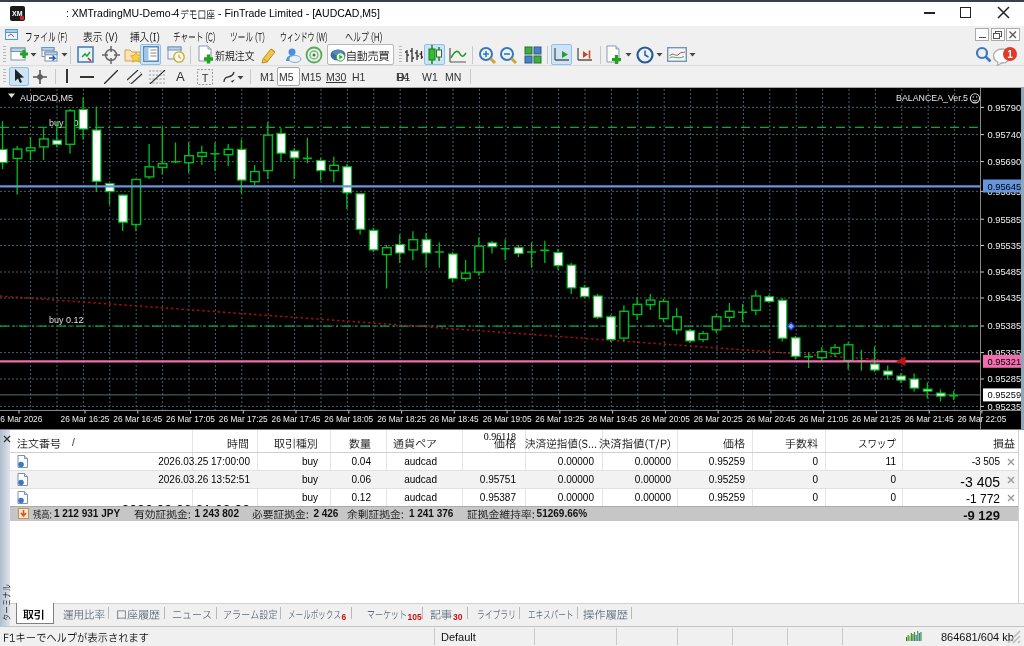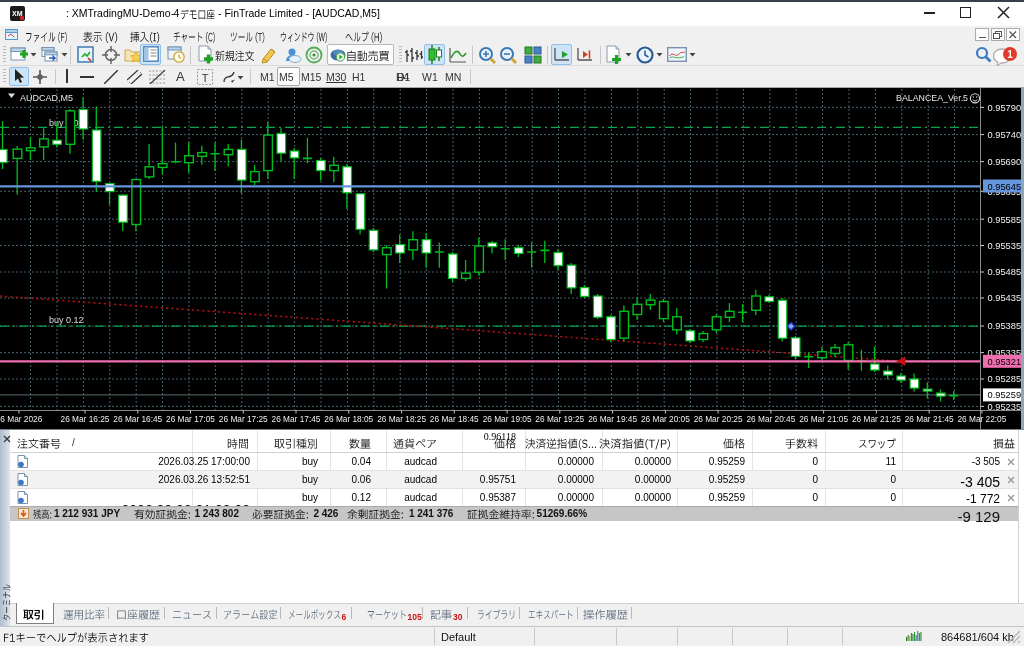--- a/index.html
+++ b/index.html
@@ -537,21 +537,21 @@
     </svg></div>
 <div class="txt" style="left:313.4px;top:508.2px;font-size:10px;font-weight:bold;color:#111;">2 426</div>
 <div style="position:absolute;left:346.8px;top:508.2px;"><svg width="59" height="14" viewBox="0 -10.3 59 14" xmlns="http://www.w3.org/2000/svg">
       <path d="M5.7 -8.7Q6.2 -7.9 7.3 -7.1Q8.4 -6.3 10.4 -5.5L10.1 -4.9Q7.9 -5.8 6.8 -6.6Q5.6 -7.5 5.3 -8.4H5.2Q4.9 -7.4 3.8 -6.6Q2.8 -5.7 0.7 -4.9L0.3 -5.5Q2.3 -6.3 3.3 -7.1Q4.4 -7.8 4.9 -8.7ZM9.7 -3H5.8V-0Q5.8 0.3 5.6 0.5Q5.5 0.7 5.1 0.7H3.5L3.3 0.1H5.1V-3H1.1V-3.6H5.1V-5.1H2.6V-5.7H8.1V-5.1H5.8V-3.6H9.7ZM3.6 -2.1Q3.2 -1.4 2.5 -0.7Q1.8 0 1 0.5L0.6 -0.1Q2.1 -0.9 3 -2.4ZM7.5 -2.4Q8.8 -1.3 9.9 0L9.4 0.5Q8.8 -0.2 8.3 -0.8Q7.7 -1.4 7 -2Z M16.5 -6.3V-5H17.3V-4.5H16.5V-3.2H17.2V-2.6H14.7V-2H14.7L14.8 -2.1Q14.9 -2.2 15.1 -2.2Q15.1 -2.2 15.3 -2.1L17.2 -0.5L16.8 0L14.8 -1.7Q14.7 -1.7 14.7 -1.7Q14.7 -1.7 14.7 -1.6V0.8H14V-2.2H14Q13.8 -1.6 13.3 -1Q12.7 -0.4 11.5 0.3L11.2 -0.2Q12.3 -0.9 12.9 -1.4Q13.5 -2 13.8 -2.6H11.4V-3.2H12.2V-4.5H11.2V-5H12.2V-6.3H11.4V-6.8H14V-7.8Q12.7 -7.7 11.6 -7.6L11.5 -8.2Q14.7 -8.3 16.6 -8.7L16.9 -8.2Q16 -8 14.7 -7.9V-6.8H17.2V-6.3ZM19.9 -8.7H20.5V-0.2Q20.5 0.3 20.4 0.4Q20.2 0.6 19.8 0.6H18.3L18.1 -0.1H19.9ZM17.8 -8.1H18.5V-1.3H17.8ZM14 -6.3H12.8V-5H14ZM15.9 -5V-6.3H14.7V-5ZM14 -4.5H12.8V-3.2H14ZM14.7 -3.2H15.9V-4.5H14.7Z M22.4 -8.4H25.5V-7.8H22.4ZM29.6 -4V-0.4H31.7V0.2H25.9V-0.4H26.9V-5.7H27.5V-0.4H28.9V-7.6H26V-8.2H31.7V-7.6H29.6V-4.6H31.5V-4ZM25.8 -6.4H22V-7H25.8ZM22.4 -5.5H25.4V-4.9H22.4ZM25.4 -3.5H22.4V-4.1H25.4ZM23 0.8H22.4V-2.6H25.4V0.2H23ZM24.8 -2.1H23V-0.4H24.8Z M41 -0H42.6L42.5 0.6H41Q39.7 0.6 38.8 0Q37.8 -0.5 37.2 -1.5Q36.4 -0.2 35.2 0.8L34.8 0.3Q36.1 -0.6 36.8 -2.2Q36.3 -3.2 36.1 -4.7Q35.9 -4.1 35.6 -3.6L35.2 -4.1L35.2 -3.9Q34.8 -3.7 34.4 -3.4V-0Q34.4 0.3 34.3 0.5Q34.1 0.6 33.8 0.6H32.9L32.7 -0H33.8V-3.1Q33.2 -2.8 32.6 -2.6L32.5 -3.2Q33.1 -3.4 33.8 -3.7V-6.2H32.6V-6.8H33.8V-8.8H34.4V-6.8H35.5V-6.2H34.4V-4.1L35.1 -4.5L35.2 -4.1Q35.7 -4.9 36 -6.2Q36.3 -7.4 36.4 -8.7L36.9 -8.7Q36.9 -8.2 36.8 -7.4H38.5V-6.8Q38.4 -4.1 37.5 -2.1Q38.1 -1.1 38.9 -0.6Q39.8 -0 41 -0ZM42.1 -3.3 42.6 -3.1V-1.7Q42.6 -1.3 42.5 -1.2Q42.4 -1 42.1 -1H41.7Q41.2 -1 41 -1.2Q40.8 -1.4 40.8 -2V-7.7H39.8V-7Q39.8 -5.6 39.7 -4.6Q39.6 -3.6 39.4 -2.7Q39.2 -1.7 38.7 -1L38.3 -1.4Q38.7 -2.1 38.9 -3Q39.1 -3.8 39.1 -4.7Q39.2 -5.6 39.2 -7V-8.2H41.4V-2Q41.4 -1.7 41.5 -1.6Q41.6 -1.6 41.8 -1.6H42.1ZM37.1 -2.9Q37.8 -4.6 37.9 -6.8H36.7Q36.6 -6.2 36.5 -6Q36.7 -4.1 37.1 -2.9Z M51.1 -5.2H48.6V-3.8H52.6V-3.2H48.6V-0.2H53V0.5H43.7V-0.2H47.9V-3.2H44.1V-3.8H47.9V-5.2H45.6V-5.8Q44.7 -5.2 43.7 -4.8L43.3 -5.4Q45.3 -6.2 46.3 -7Q47.4 -7.8 47.9 -8.7H48.7Q49.1 -7.8 50.2 -7Q51.3 -6.2 53.4 -5.4L53 -4.8Q51.9 -5.2 51.1 -5.7ZM48.2 -8.4Q48 -7.7 47.4 -7.1Q46.8 -6.4 45.7 -5.8H51Q49.8 -6.4 49.2 -7.1Q48.5 -7.7 48.3 -8.4ZM49.9 -1Q50.2 -1.4 50.5 -1.9Q50.8 -2.4 51 -2.8L51.6 -2.5Q51.4 -2.1 51.1 -1.6Q50.8 -1.1 50.5 -0.7ZM45.6 -2.7Q45.9 -2.3 46.2 -1.8Q46.5 -1.3 46.7 -0.9L46.1 -0.6Q45.6 -1.5 45 -2.4Z M54.7 -5.1V-5.2Q54.7 -5.5 54.9 -5.7Q55 -5.8 55.4 -5.8Q55.7 -5.8 55.8 -5.7Q56 -5.5 56 -5.2V-5.1Q56 -4.8 55.8 -4.6Q55.7 -4.5 55.4 -4.5Q55 -4.5 54.9 -4.6Q54.7 -4.8 54.7 -5.1ZM54.7 -0.5V-0.6Q54.7 -0.9 54.9 -1.1Q55 -1.2 55.4 -1.2Q55.7 -1.2 55.8 -1.1Q56 -0.9 56 -0.6V-0.5Q56 -0.2 55.8 -0Q55.7 0.1 55.4 0.1Q55 0.1 54.9 -0Q54.7 -0.2 54.7 -0.5Z" fill="#111"></path>
     </svg></div>
 <div class="txt" style="left:408.9px;top:508.2px;font-size:10px;font-weight:bold;color:#111;">1 241 376</div>
 <div style="position:absolute;left:466.9px;top:508.2px;"><svg width="70" height="14" viewBox="0 -10.3 70 14" xmlns="http://www.w3.org/2000/svg">
       <path d="M0.9 -8.4H4V-7.8H0.9ZM8.1 -4V-0.4H10.3V0.2H4.4V-0.4H5.4V-5.7H6.1V-0.4H7.5V-7.6H4.6V-8.2H10.2V-7.6H8.1V-4.6H10.1V-4ZM4.3 -6.4H0.5V-7H4.3ZM0.9 -5.5H3.9V-4.9H0.9ZM3.9 -3.5H0.9V-4.1H3.9ZM1.5 0.8H0.9V-2.6H4V0.2H1.5ZM3.4 -2.1H1.5V-0.4H3.4Z M19.6 -0H21.2L21.1 0.6H19.6Q18.3 0.6 17.4 0Q16.4 -0.5 15.8 -1.5Q15 -0.2 13.8 0.8L13.4 0.3Q14.7 -0.6 15.4 -2.2Q14.9 -3.2 14.7 -4.7Q14.5 -4.1 14.2 -3.6L13.8 -4.1L13.8 -3.9Q13.4 -3.7 13 -3.4V-0Q13 0.3 12.8 0.5Q12.7 0.6 12.3 0.6H11.5L11.3 -0H12.3V-3.1Q11.8 -2.8 11.2 -2.6L11.1 -3.2Q11.6 -3.4 12.3 -3.7V-6.2H11.2V-6.8H12.3V-8.8H13V-6.8H14.1V-6.2H13V-4.1L13.7 -4.5L13.8 -4.1Q14.2 -4.9 14.6 -6.2Q14.9 -7.4 14.9 -8.7L15.5 -8.7Q15.5 -8.2 15.4 -7.4H17.1V-6.8Q17 -4.1 16.1 -2.1Q16.6 -1.1 17.5 -0.6Q18.4 -0 19.6 -0ZM20.7 -3.3 21.2 -3.1V-1.7Q21.2 -1.3 21.1 -1.2Q21 -1 20.7 -1H20.3Q19.8 -1 19.6 -1.2Q19.4 -1.4 19.4 -2V-7.7H18.3V-7Q18.3 -5.6 18.3 -4.6Q18.2 -3.6 18 -2.7Q17.8 -1.7 17.3 -1L16.8 -1.4Q17.3 -2.1 17.5 -3Q17.7 -3.8 17.7 -4.7Q17.7 -5.6 17.7 -7V-8.2H20V-2Q20 -1.7 20.1 -1.6Q20.2 -1.6 20.4 -1.6H20.7ZM15.7 -2.9Q16.4 -4.6 16.5 -6.8H15.3Q15.2 -6.2 15.1 -6Q15.2 -4.1 15.7 -2.9Z M29.7 -5.2H27.2V-3.8H31.3V-3.2H27.2V-0.2H31.7V0.5H22.3V-0.2H26.5V-3.2H22.7V-3.8H26.5V-5.2H24.2V-5.8Q23.3 -5.2 22.3 -4.8L21.9 -5.4Q23.9 -6.2 24.9 -7Q26 -7.8 26.5 -8.7H27.3Q27.8 -7.8 28.9 -7Q30 -6.2 32 -5.4L31.7 -4.8Q30.6 -5.2 29.7 -5.7ZM26.8 -8.4Q26.6 -7.7 26 -7.1Q25.4 -6.4 24.3 -5.8H29.6Q28.4 -6.4 27.8 -7.1Q27.1 -7.7 26.9 -8.4ZM28.5 -1Q28.8 -1.4 29.1 -1.9Q29.4 -2.4 29.6 -2.8L30.2 -2.5Q30 -2.1 29.7 -1.6Q29.4 -1.1 29.2 -0.7ZM24.2 -2.7Q24.5 -2.3 24.8 -1.8Q25.1 -1.3 25.3 -0.9L24.7 -0.6Q24.2 -1.5 23.6 -2.4Z M42.7 -0.5V0.1H38.1V0.8H37.5V-5.6Q37.3 -5.3 37 -4.9L36.6 -5.4Q37.2 -6.1 37.7 -7Q38.1 -7.9 38.4 -8.9L39 -8.7Q38.8 -7.9 38.4 -7.2H39.9Q40.4 -7.9 40.6 -8.8L41.2 -8.7Q41 -7.8 40.6 -7.2H42.6V-6.5H40.5V-5H42.4V-4.4H40.5V-2.8H42.4V-2.2H40.5V-0.5ZM36.2 -5.5Q36.6 -4.6 37 -3.3L36.4 -3.1Q36.3 -3.6 36.3 -3.7Q36.1 -3.7 36 -3.7Q35.5 -3.6 35.2 -3.6V0.8H34.6V-3.5Q33.5 -3.5 32.7 -3.4L32.6 -4Q33 -4 33.7 -4.1Q34.1 -4.6 34.5 -5.2Q33.8 -6.1 32.8 -6.9L33.2 -7.4Q33.5 -7.1 33.7 -6.9Q34.3 -7.8 34.7 -8.8L35.3 -8.6Q34.8 -7.4 34.2 -6.5Q34.6 -6 34.9 -5.7Q35.5 -6.6 36 -7.7L36.5 -7.4Q35.5 -5.5 34.5 -4.1Q35.3 -4.2 36.1 -4.3Q35.9 -4.9 35.7 -5.2ZM38.1 -5H39.9V-6.5H38.1ZM38.1 -2.8H39.9V-4.4H38.1ZM36.2 -2.8Q36.7 -1.7 36.9 -0.5L36.3 -0.3Q36.1 -1.6 35.7 -2.7ZM32.7 -0.1Q33.3 -1.3 33.5 -2.8L34 -2.7Q33.8 -0.9 33.2 0.3ZM39.9 -2.2H38.1V-0.5H39.9Z M45.7 -8.8V-6.9H46.9V-6.3H45.7V-3.8Q46.2 -4 46.8 -4.2L46.9 -3.7Q46.4 -3.5 45.7 -3.2V-0.1Q45.7 0.3 45.5 0.5Q45.4 0.6 45 0.6H43.9L43.7 -0H45V-3Q44.4 -2.8 43.6 -2.6L43.5 -3.2Q44.2 -3.3 45 -3.6V-6.3H43.6V-6.9H45V-8.8ZM53.4 -4.8H51.9V-3.3H53.3V-2.7H51.9V0Q51.9 0.4 51.8 0.5Q51.6 0.7 51.2 0.7H49.5L49.4 0.1H51.3V-2.7H47.1V-3.3H51.3V-4.8H47V-5.4H49.8V-6.8H47.3V-7.4H49.8V-8.8H50.4V-7.4H53.2V-6.8H50.4V-5.4H53.4ZM48.3 -2.3Q48.7 -2 49 -1.6Q49.4 -1.2 49.7 -0.8L49.2 -0.4Q48.9 -0.8 48.6 -1.2Q48.2 -1.6 47.9 -1.9Z M58.9 -7.4H54.6V-7.9H58.9V-8.8H59.6V-7.9H64V-7.4H59.6Q59.1 -6.6 58.3 -5.7Q58.6 -5.5 59.1 -5Q59.9 -5.9 60.5 -6.8L61 -6.5Q60.5 -5.7 59.7 -4.9Q59 -4 58.4 -3.4Q59.9 -3.6 60.9 -3.7Q60.4 -4.3 60.2 -4.6L60.7 -4.9Q61.4 -4 62 -2.9L61.5 -2.6Q61.2 -3.1 61.2 -3.2Q59.1 -2.9 56.8 -2.7L56.7 -3.3Q57 -3.3 57.5 -3.4Q58.1 -3.9 58.7 -4.6Q58.2 -5.1 56.9 -6.1L57.3 -6.5L57.9 -6.1Q58.5 -6.8 58.9 -7.4ZM63.8 -6.4Q63 -5.7 62 -4.9L61.6 -5.4Q62.8 -6.2 63.4 -6.8ZM56.5 -5Q56 -5.5 54.7 -6.4L55.1 -6.8Q55.6 -6.5 56.1 -6.1Q56.6 -5.7 56.9 -5.4ZM63.7 -2.7Q62.9 -3.5 61.8 -4.3L62.2 -4.7Q63.2 -3.9 64.1 -3.1ZM57.2 -4.2Q56.7 -3.8 56.1 -3.4Q55.5 -3 54.9 -2.6L54.5 -3.1Q55.8 -3.8 56.8 -4.6ZM59.6 -1.8H64.2V-1.2H59.6V0.8H58.9V-1.2H54.4V-1.8H58.9V-2.6H59.6Z M65.7 -5.1V-5.2Q65.7 -5.5 65.9 -5.7Q66 -5.8 66.4 -5.8Q66.7 -5.8 66.8 -5.7Q67 -5.5 67 -5.2V-5.1Q67 -4.8 66.8 -4.6Q66.7 -4.5 66.4 -4.5Q66 -4.5 65.9 -4.6Q65.7 -4.8 65.7 -5.1ZM65.7 -0.5V-0.6Q65.7 -0.9 65.9 -1.1Q66 -1.2 66.4 -1.2Q66.7 -1.2 66.8 -1.1Q67 -0.9 67 -0.6V-0.5Q67 -0.2 66.8 -0Q66.7 0.1 66.4 0.1Q66 0.1 65.9 -0Q65.7 -0.2 65.7 -0.5Z" fill="#111"></path>
     </svg></div>
 <div class="txt" style="left:536.6px;top:508.2px;font-size:10px;font-weight:bold;color:#111;">51269.66%</div>
-<div class="txt" style="left:1000px;top:508.2px;font-size:15px;font-weight:normal;color:#111;transform:translateX(-100%);">-9 129</div>
+<div class="txt" style="left:1000px;top:508.2px;font-size:13px;font-weight:bold;color:#111;transform:translateX(-100%);">-9 129</div>
 <div class="abs" style="left:10px;top:603px;width:1014px;height:23px;background:#f0f0f0;border-top:1px solid #d0d0d0;"></div>
 <div class="abs" style="left:15.5px;top:602.5px;width:38px;height:21.5px;background:#fff;border:1px solid #808080;border-top:none;"></div>
 <div style="position:absolute;left:23px;top:607.5px;"><svg width="23" height="14" viewBox="0 -10.8 23 14" xmlns="http://www.w3.org/2000/svg">
       <path d="M10.4 -0.4 9.7 0.7Q8.6 -0.3 7.9 -1.4Q7 -0.3 5.6 0.8L4.9 -0.4V0.9H3.9V-1.2Q2.1 -0.7 0.6 -0.4L0.3 -1.5L1 -1.6V-8H0.4V-9H5.3V-8H4.9V-0.4Q6.4 -1.4 7.2 -2.5Q6.7 -3.5 6.4 -4.7Q6 -5.9 5.8 -7.3L6.9 -7.6Q7.1 -6.3 7.3 -5.4Q7.6 -4.5 7.9 -3.6Q8.3 -4.5 8.6 -5.4Q8.8 -6.4 8.9 -7.7H5.6V-8.7H10.1V-7.9Q9.9 -6.2 9.6 -4.9Q9.2 -3.6 8.6 -2.5Q9.3 -1.4 10.4 -0.4ZM3.9 -6.6V-8H2.1V-6.6ZM3.9 -5.7H2.1V-4.3H3.9ZM2.1 -1.8Q3 -2 3.9 -2.2V-3.4H2.1Z M19 0.9V-9.1H20.3V0.9ZM12.7 0.8 12.3 -0.4H14.6Q15 -0.4 15.1 -0.5Q15.3 -0.7 15.4 -1Q15.5 -1.7 15.5 -2.8H11.4Q11.6 -3.7 11.7 -4.7Q11.9 -5.6 11.9 -6.3H15.5V-7.7H11.5V-8.9H16.8V-5.2H13.1Q13 -4.5 12.8 -3.9H16.8Q16.8 -2.7 16.7 -2Q16.7 -1.3 16.5 -0.6Q16.4 0.1 16 0.4Q15.6 0.8 14.8 0.8Z" fill="#000"></path>
     </svg></div>
 <div style="position:absolute;left:63px;top:607.5px;"><svg width="44" height="14" viewBox="0 -10.8 44 14" xmlns="http://www.w3.org/2000/svg">
       <path d="M2.2 -6.3Q1.4 -7.8 0.7 -8.7L1.2 -9Q1.6 -8.6 2 -7.9Q2.4 -7.3 2.8 -6.7ZM6.2 -6.8H3.8V-7H3.1V-8.8H9.9V-7H9.3V-6.8H6.8V-6.1H9.4V-2.9H6.8V-2.1H10V-1.5H6.8V-0.5H6.2V-1.5H3.2V-2.1H6.2V-2.9H3.7V-6.1H6.2ZM9.3 -8.2H3.8V-7.3H6.2V-8H6.8V-7.3H9.3ZM6.2 -4.8V-5.6H4.3V-4.8ZM8.8 -4.8V-5.6H6.8V-4.8ZM10.1 -0.1 10 0.6H4.7Q3.5 0.6 2.8 0.1Q2.1 -0.4 2.1 -1.1H2Q2 -0.5 1.7 -0.1Q1.3 0.4 0.6 0.7L0.4 0.1Q1.1 -0.3 1.4 -0.8Q1.7 -1.2 1.7 -2V-4.5H0.5V-5.1H2.4V-2Q2.4 -1.1 3 -0.6Q3.6 -0.1 4.7 -0.1ZM4.3 -4.3V-3.5H6.2V-4.3ZM6.8 -4.3V-3.5H8.8V-4.3Z M11.9 -8.8H20V-0Q20 0.3 19.8 0.5Q19.7 0.6 19.3 0.6H17.7L17.5 -0H19.3V-2.7H16.2V0.6H15.5V-2.7H12.5Q12.4 -1.5 12.2 -0.7Q11.9 0.1 11.5 0.8L10.9 0.3Q11.4 -0.4 11.6 -1.1Q11.8 -1.8 11.8 -2.9Q11.9 -3.9 11.9 -5.6ZM15.5 -6V-8.2H12.6V-6ZM16.2 -6H19.3V-8.2H16.2ZM15.5 -3.3V-5.4H12.6Q12.6 -4.3 12.5 -3.3ZM16.2 -5.4V-3.3H19.3V-5.4Z M30.2 -2.8 30.8 -2.6V-0.2Q30.8 0.2 30.7 0.3Q30.5 0.5 30.1 0.5H28Q27.3 0.5 27 0.2Q26.7 -0.1 26.7 -0.8V-9.2H27.4V-5.3Q28.2 -5.7 29 -6.3Q29.8 -6.8 30.4 -7.4L30.8 -6.9Q30.2 -6.3 29.3 -5.6Q28.4 -5 27.4 -4.5V-0.9Q27.4 -0.5 27.5 -0.3Q27.7 -0.2 28.1 -0.2H30.2ZM23.4 -0.5Q24.6 -0.8 26.1 -1.3L26.2 -0.6Q24.1 0.2 21.5 0.6L21.4 -0.1Q22.3 -0.2 22.7 -0.3V-9.2H23.4V-5.8H26V-5.2H23.4Z M36.4 -7.7H32.2V-8.3H36.3V-9.2H37V-8.3H41.3V-7.7H37Q36.6 -6.9 35.8 -6Q36 -5.8 36.6 -5.2Q37.3 -6.2 37.9 -7.1L38.4 -6.8Q37.9 -6 37.2 -5.1Q36.5 -4.2 35.9 -3.6Q37.3 -3.7 38.3 -3.9Q37.9 -4.5 37.7 -4.8L38.1 -5.1Q38.8 -4.2 39.4 -3L38.9 -2.7Q38.6 -3.2 38.6 -3.3Q36.6 -3 34.3 -2.9L34.3 -3.5Q34.5 -3.5 35 -3.5Q35.6 -4.1 36.2 -4.8Q35.6 -5.4 34.5 -6.4L34.8 -6.8L35.4 -6.4Q36 -7.1 36.4 -7.7ZM41.2 -6.7Q40.4 -5.9 39.4 -5.2L39 -5.6Q40.1 -6.5 40.7 -7.2ZM34.1 -5.2Q33.5 -5.8 32.3 -6.7L32.7 -7.1Q33.1 -6.8 33.6 -6.4Q34.1 -6 34.5 -5.6ZM41 -2.8Q40.2 -3.6 39.1 -4.5L39.5 -4.9Q40.6 -4.1 41.4 -3.3ZM34.7 -4.4Q34.2 -4 33.6 -3.5Q33 -3.1 32.4 -2.7L32.1 -3.3Q33.3 -4 34.3 -4.8ZM37 -1.8H41.5V-1.2H37V0.8H36.3V-1.2H32V-1.8H36.3V-2.7H37Z" fill="#5a6a7a"></path>
     </svg></div>
 <div style="position:absolute;left:116px;top:607.5px;"><svg width="46" height="14" viewBox="0 -10.8 46 14" xmlns="http://www.w3.org/2000/svg">
       <path d="M2.1 0.5H1.3V-8.2H9.7V0.5H8.9V-0.3H2.1ZM2.1 -7.5V-1H8.9V-7.5Z M13.1 -7.7V-6.1Q13.1 -3.7 12.8 -2.1Q12.6 -0.5 12 0.7L11.4 0.1Q12 -0.9 12.2 -2.3Q12.4 -3.8 12.4 -6.1V-8.3H16.5V-9.3H17.3V-8.3H21.4V-7.7ZM17.5 -2V-0.3H21.5V0.3H13V-0.3H16.9V-2H13.6V-2.7H16.9V-7.1H17.5V-2.7H21V-2ZM15.3 -6.8V-6.5Q15.3 -5.7 15 -5L15.1 -5L15.2 -5.1Q15.3 -5.2 15.4 -5.2Q15.5 -5.2 15.6 -5.1L16.6 -3.8L16.2 -3.4L15 -4.8Q15 -4.8 15 -4.8Q14.9 -4.8 14.9 -4.7Q14.5 -4 13.6 -3.3L13.2 -3.8Q14 -4.4 14.3 -5Q14.6 -5.6 14.6 -6.5V-6.8ZM19.8 -6.8V-6.5Q19.8 -5.7 19.6 -5L19.6 -5L19.7 -5.1Q19.8 -5.2 19.9 -5.2Q20 -5.2 20.1 -5.1L21.4 -3.8L20.9 -3.3L19.6 -4.8Q19.5 -4.8 19.5 -4.7Q19.2 -4.3 18.9 -4Q18.6 -3.7 18.2 -3.3L17.8 -3.9Q18.6 -4.5 18.9 -5Q19.2 -5.6 19.2 -6.5V-6.8Z M32.1 -6.8H24.1Q24.1 -4.7 24 -3.4Q23.9 -2 23.7 -1.1Q23.4 -0.1 23 0.8L22.4 0.2Q22.8 -0.5 23.1 -1.3Q23.3 -2.2 23.4 -3.5Q23.5 -4.8 23.5 -6.8V-8.9H32.1ZM31.4 -8.3H24.1V-7.4H31.4ZM32.4 0.8Q30.8 0.5 29.7 0Q28.4 0.6 26.5 0.9L26.3 0.4Q27.9 0.1 29 -0.3Q28.3 -0.7 27.8 -1.3Q27.3 -0.9 26.6 -0.6L26.3 -1.1Q27.8 -1.7 28.5 -2.6H27.3V-4.8L26.9 -4.3L26.4 -4.7Q26.9 -5.1 27.3 -5.7Q27.7 -6.2 27.9 -6.7L28.4 -6.5Q28.3 -6.2 28.2 -6.1H32.5V-5.6H27.9Q27.8 -5.3 27.6 -5.1H31.8V-2.6H29.2Q29 -2.3 28.7 -2H31.8V-1.6Q31.2 -0.8 30.3 -0.3Q31.2 0.1 32.5 0.3ZM24.1 -4.4Q24.7 -4.8 25.2 -5.4Q25.6 -6 26 -6.7L26.5 -6.3Q25.8 -4.8 24.6 -3.9ZM26.6 -4.4Q26.2 -3.8 25.9 -3.3V0.9H25.2V-2.6Q24.7 -2.1 24.3 -1.8L24 -2.3Q25.2 -3.2 26.1 -4.7ZM31.2 -4.6H27.9V-4.1H31.2ZM31.2 -3.6H27.9V-3.1H31.2ZM28.3 -1.6Q28.8 -1 29.6 -0.6Q30.5 -1 31 -1.6Z M34.9 -8.2V-6Q34.9 -3.6 34.7 -2Q34.5 -0.5 34 0.6L33.4 0.1Q33.9 -0.9 34.1 -2.2Q34.2 -3.6 34.2 -6V-8.8H43.4V-8.2ZM37.7 -3.3H37V-5.9H37Q36.9 -5.3 36.5 -4.7Q36.1 -4.2 35.5 -3.7L35.1 -4.2Q35.8 -4.7 36.2 -5.2Q36.6 -5.8 36.8 -6.3H35.4V-6.9H37V-7.9H37.7V-6.9H39V-6.3H37.7V-5.7H37.7L37.8 -5.8Q37.9 -5.9 38 -5.9Q38.1 -5.9 38.1 -5.8L39.1 -4.9L38.7 -4.5L37.7 -5.5Q37.7 -5.5 37.7 -5.5Q37.7 -5.5 37.7 -5.5ZM41.5 -3.2H40.9V-5.9H40.8Q40.7 -5.3 40.3 -4.8Q39.9 -4.2 39.1 -3.7L38.8 -4.2Q39.6 -4.8 40 -5.3Q40.5 -5.8 40.7 -6.3H39.3V-6.9H40.9V-7.9H41.5V-6.9H43.3V-6.3H41.7Q41.9 -5.8 42.3 -5.3Q42.8 -4.8 43.6 -4.2L43.2 -3.7Q42.5 -4.2 42.1 -4.8Q41.7 -5.3 41.5 -5.9H41.5ZM42.8 -1.7H39.7V-0.2H43.5V0.5H34.8V-0.2H36.5V-2.8H37.1V-0.2H39V-3.5H39.7V-2.3H42.8Z" fill="#5a6a7a"></path>

